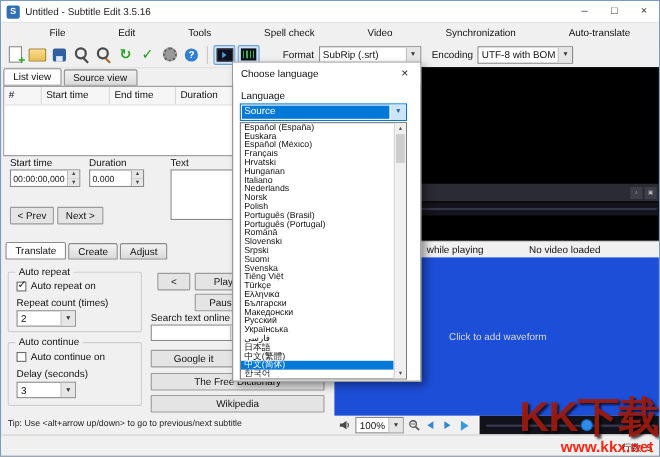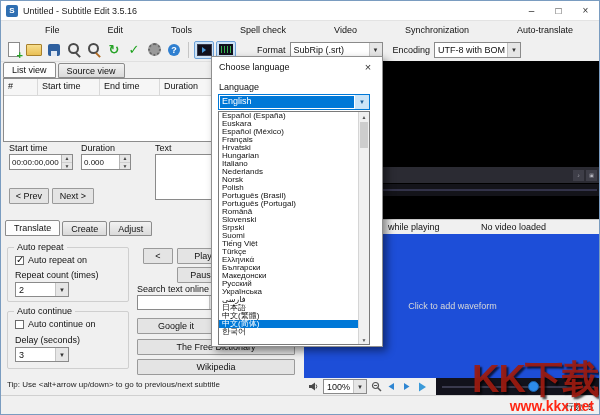--- a/index.html
+++ b/index.html
@@ -338,41 +338,42 @@
   <div class="wm-big">KK下载</div>
   <div class="wm-url">www.kkx.net</div>
 
   <div class="dialog">
     <div class="dlg-title">
       <span>Choose language</span>
       <span class="dlg-close">×</span>
     </div>
     <span class="dlg-lang-label">Language</span>
     <div class="lang-combo">
-      <span class="lang-combo-val">English</span>
+      <span class="lang-combo-val">Source</span>
       <span class="lang-combo-arrow">▼</span>
     </div>
     <div class="lang-list">
       <div class="lang-items">
           <div class="lang-item">Español (España)</div>
           <div class="lang-item">Euskara</div>
           <div class="lang-item">Español (México)</div>
           <div class="lang-item">Français</div>
           <div class="lang-item">Hrvatski</div>
           <div class="lang-item">Hungarian</div>
           <div class="lang-item">Italiano</div>
           <div class="lang-item">Nederlands</div>
           <div class="lang-item">Norsk</div>
           <div class="lang-item">Polish</div>
           <div class="lang-item">Português (Brasil)</div>
           <div class="lang-item">Português (Portugal)</div>
           <div class="lang-item">Română</div>
           <div class="lang-item">Slovenski</div>
           <div class="lang-item">Srpski</div>
           <div class="lang-item">Suomi</div>
+          <div class="lang-item">Svenska</div>
           <div class="lang-item">Tiếng Việt</div>
           <div class="lang-item">Türkçe</div>
           <div class="lang-item">Ελληνικά</div>
           <div class="lang-item">Български</div>
           <div class="lang-item">Македонски</div>
           <div class="lang-item">Русский</div>
           <div class="lang-item">Українська</div>
           <div class="lang-item">فارسی</div>
           <div class="lang-item">日本語</div>
           <div class="lang-item">中文(繁體)</div>

